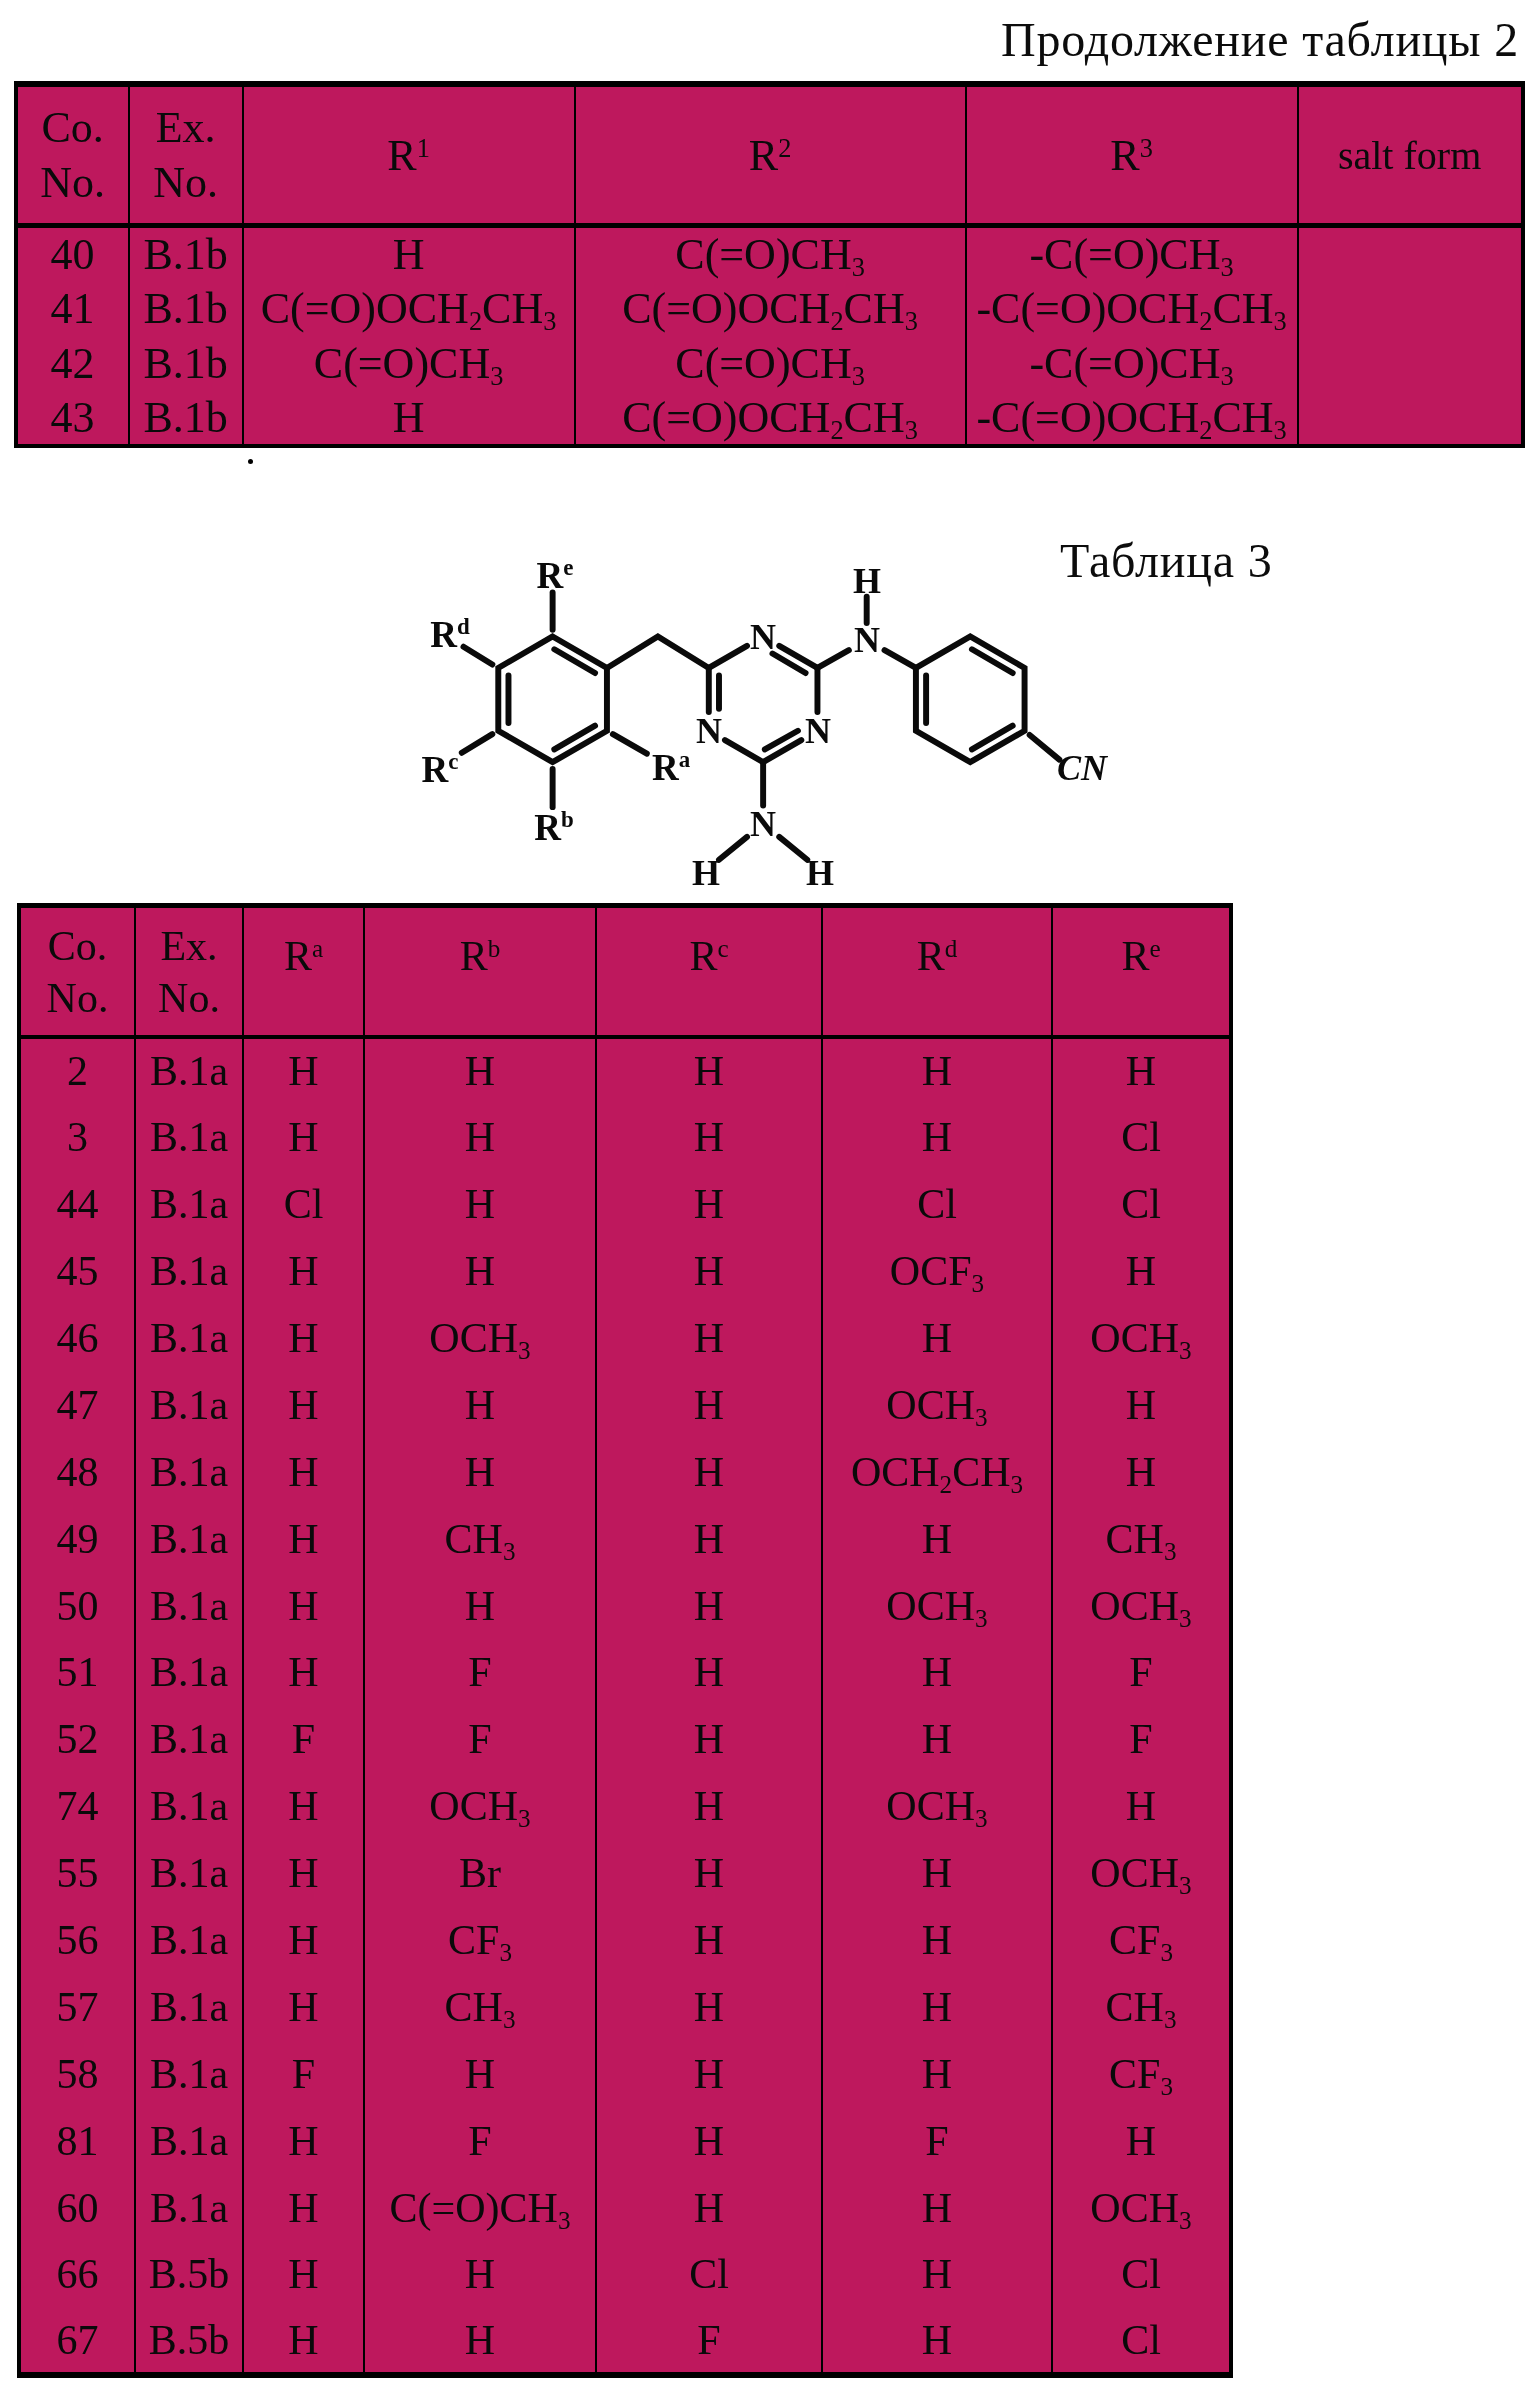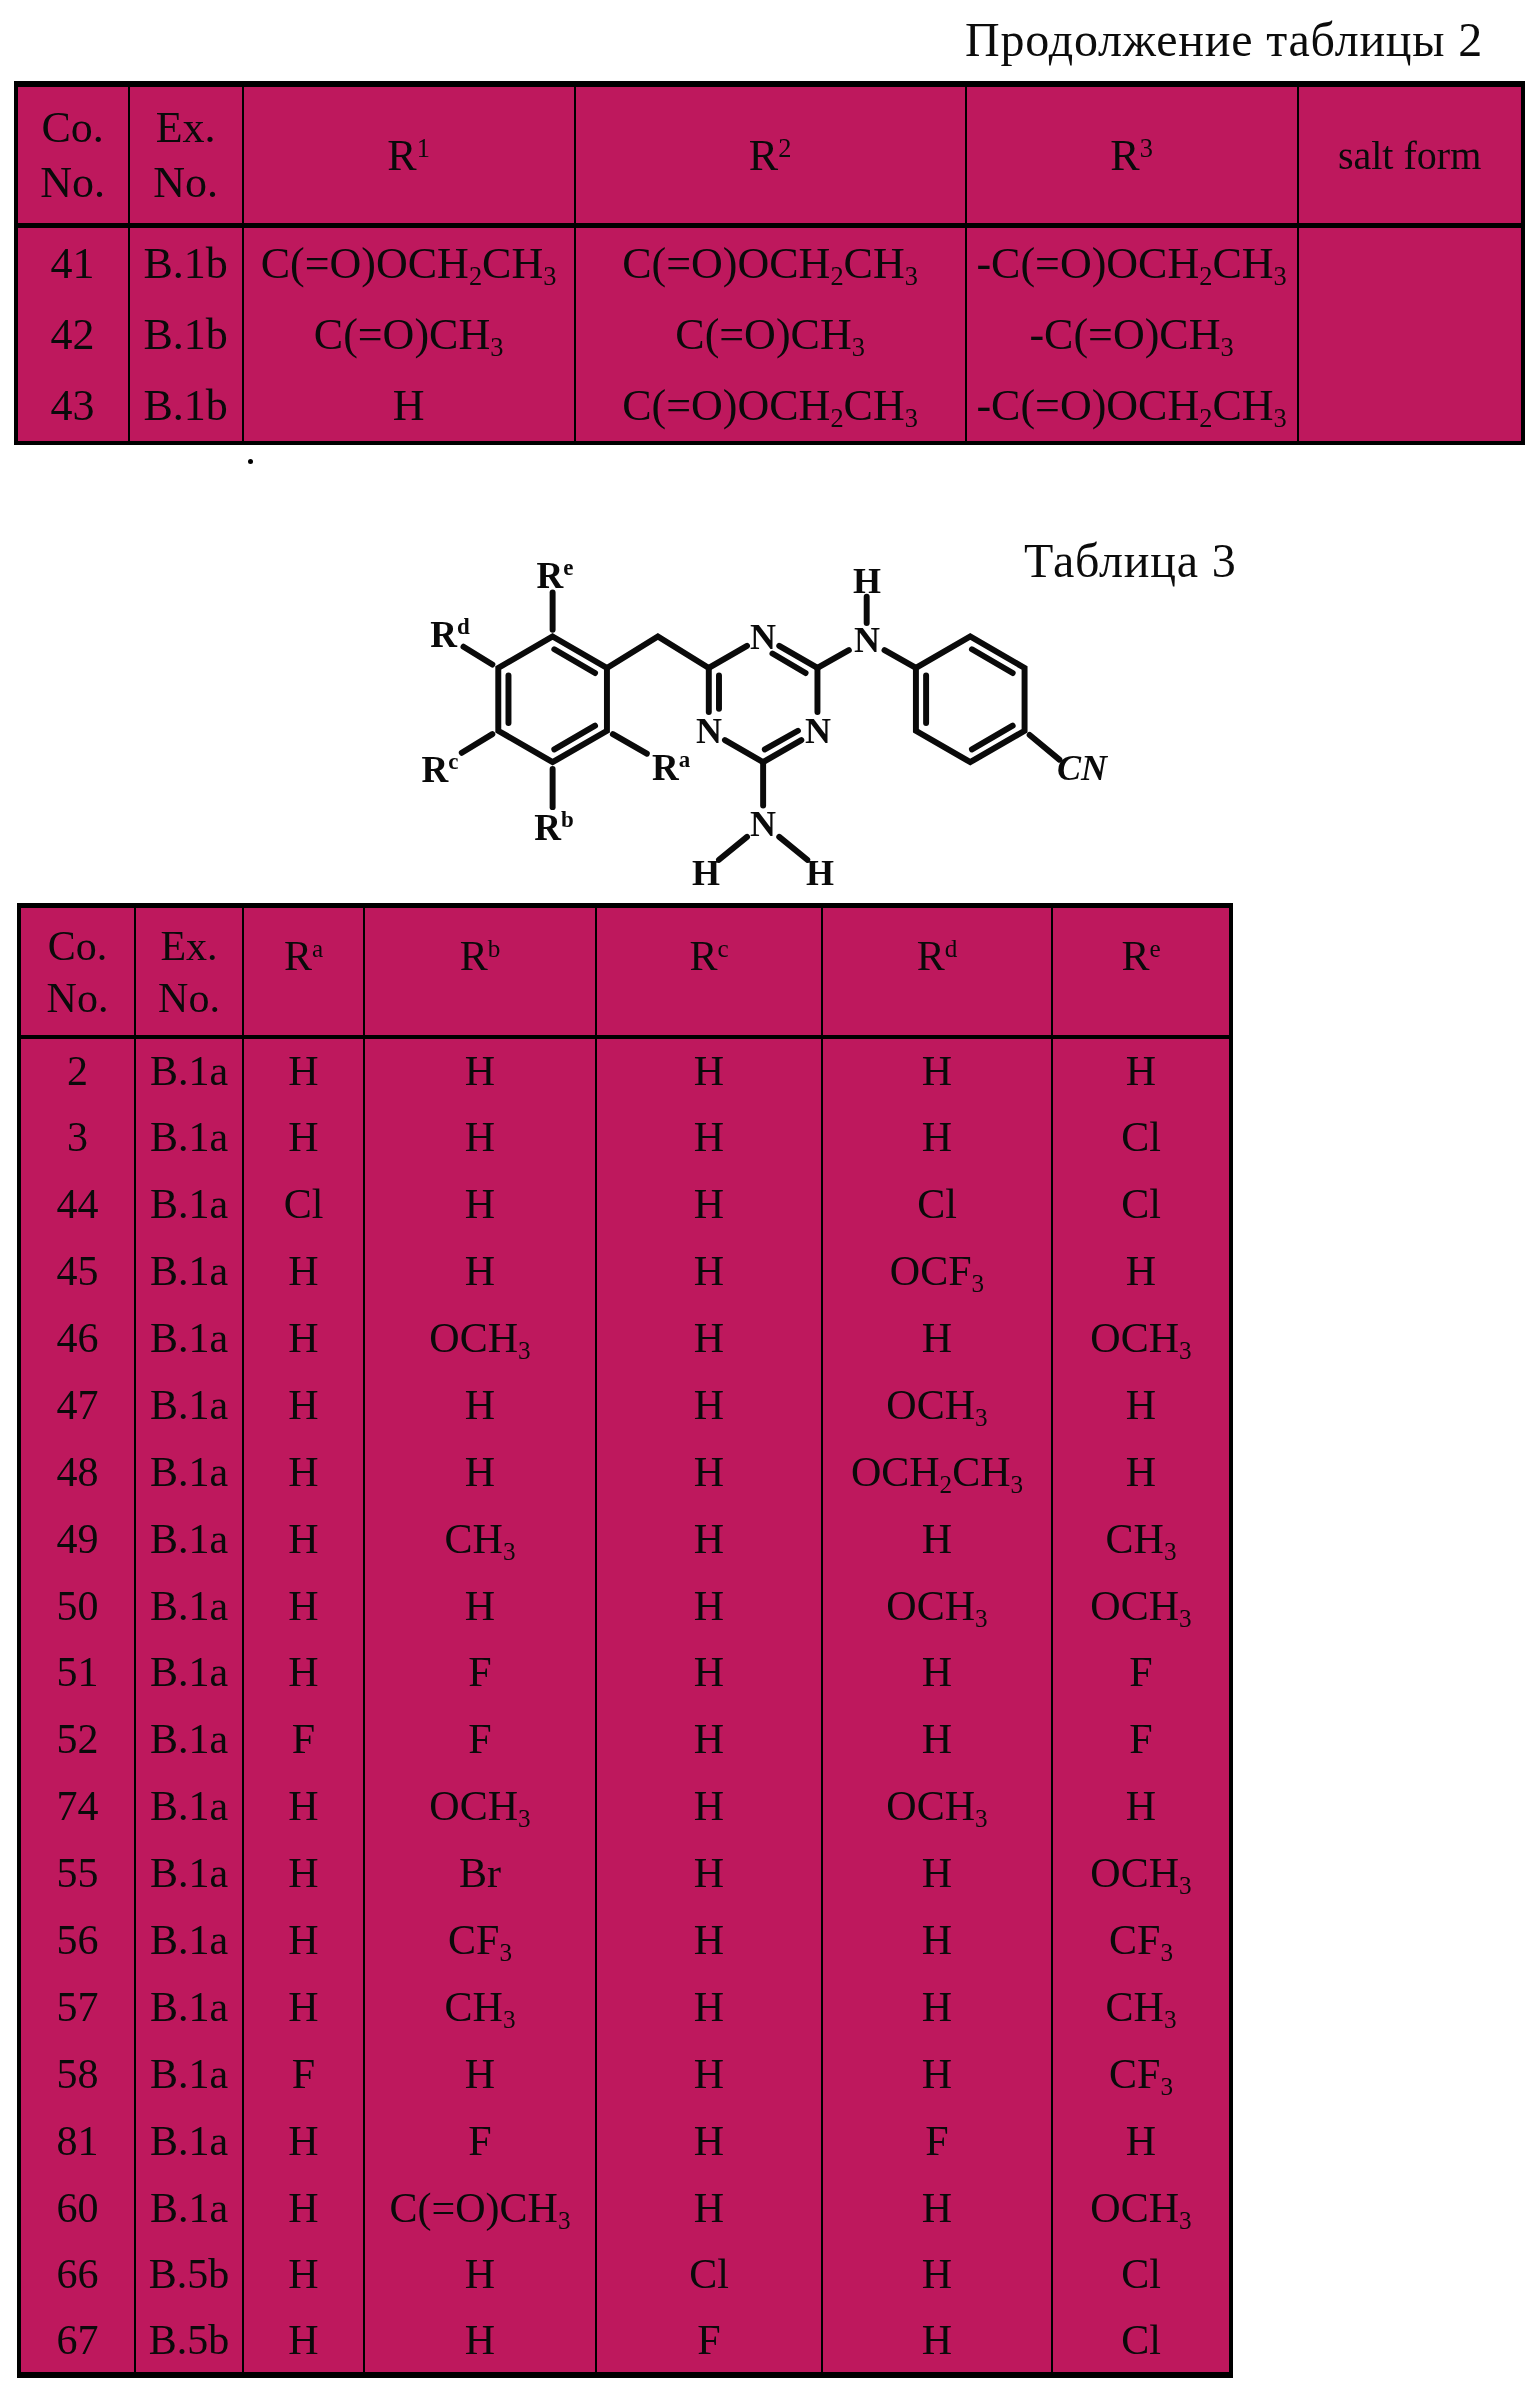--- a/index.html
+++ b/index.html
@@ -1,21 +1,21 @@
 <!DOCTYPE html>
 <html style="font-size:13.6px"><head>
 <meta charset="utf-8">
 <style>
   html,body{margin:0;padding:0;}
   body{
     width:1538px;height:2389px;position:relative;background:#ffffff;color:#0a0a0a;
     font-family:"Liberation Serif","DejaVu Serif",serif;
   }
   .page{position:absolute;inset:0;}
-  .title{position:absolute;font-size:48px;letter-spacing:0.8px;white-space:nowrap;color:#0c0c0c;}
+  .title{position:absolute;font-size:48px;letter-spacing:0.8px;white-space:nowrap;color:#0c0c0c;margin-left:36px;}
   #title2{left:965px;top:12px;}
   #title3{left:1024px;top:533px;}
 
   table{border-collapse:collapse;table-layout:fixed;position:absolute;background:#be185d;}
   td,th{padding:0;text-align:center;vertical-align:middle;font-weight:normal;overflow:hidden;}
 
   
   #t2{left:13.6px;top:81px;width:1507px;height:364px;border:4.2px solid #000;border-top-width:6px;}
   #t2 td,#t2 th{border-left:2.5px solid #000;border-right:2.5px solid #000;font-size:44px;}
   #t2 thead th{border-bottom:5.1px solid #000;height:136px;}
@@ -75,20 +75,28 @@
               <div>No.</div>
             </div>
           </th>
         <th><span>R<sup>1</sup></span></th>
         <th><span>R<sup>2</sup></span></th>
         <th><span>R<sup>3</sup></span></th>
         <th style="font-size:40px;"><span>salt form</span></th>
       </tr>
     </thead>
     <tbody>
+        <tr>
+          <td>40</td>
+          <td>B.1b</td>
+          <td>H</td>
+          <td>C(=O)CH<sub>3</sub></td>
+          <td>-C(=O)CH<sub>3</sub></td>
+          <td></td>
+        </tr>
         <tr>
           <td>41</td>
           <td>B.1b</td>
           <td>C(=O)OCH<sub>2</sub>CH<sub>3</sub></td>
           <td>C(=O)OCH<sub>2</sub>CH<sub>3</sub></td>
           <td>-C(=O)OCH<sub>2</sub>CH<sub>3</sub></td>
           <td></td>
         </tr>
         <tr>
           <td>42</td>

